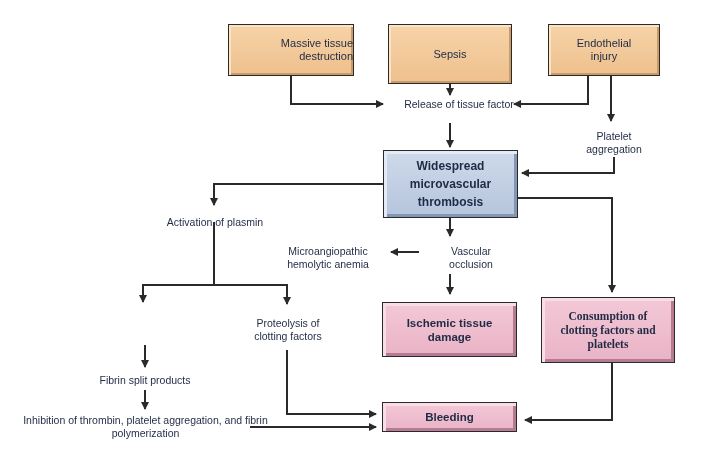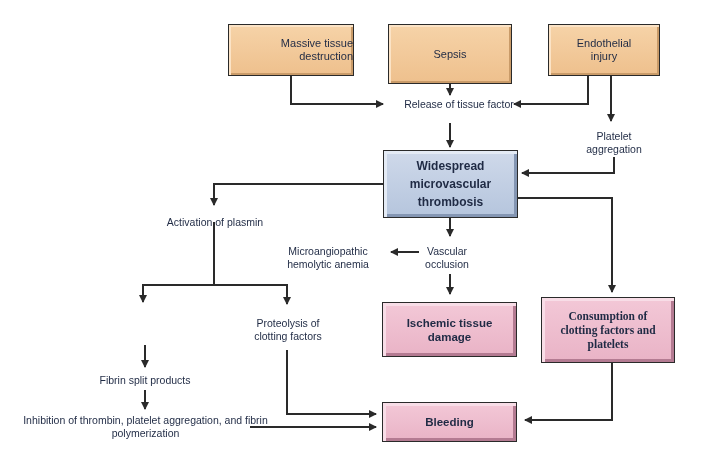--- a/index.html
+++ b/index.html
@@ -72,29 +72,29 @@
 
   <div class="lbl" style="left:392px;top:98px;width:118px;white-space:normal;margin-left:8px;">Release of tissue factor</div>
   <div class="lbl" style="left:572px;top:130px;width:84px;white-space:normal;">Platelet aggregation</div>
 
   <div class="box blue" style="left:383px;top:150px;width:135px;height:68px;">
     <span style="display:block;width:100px;">Widespread microvascular thrombosis</span>
   </div>
 
   <div class="lbl" style="left:140px;top:216px;width:150px;">Activation of plasmin</div>
   <div class="lbl" style="left:268px;top:245px;width:120px;white-space:normal;">Microangiopathic hemolytic anemia</div>
-  <div class="lbl" style="left:416px;top:245px;width:62px;white-space:normal;">Vascular occlusion</div>
+  <div class="lbl" style="left:440px;top:245px;width:62px;white-space:normal;">Vascular occlusion</div>
 
   <div class="lbl" style="left:240px;top:317px;width:96px;white-space:normal;">Proteolysis of clotting factors</div>
   <div class="box pink" style="left:382px;top:302px;width:135px;height:55px;">
     <span style="display:block;width:110px;">Ischemic tissue damage</span>
   </div>
   <div class="box pink" style="left:541px;top:297px;width:134px;height:66px;font-family:Liberation Serif, serif;">
     <span style="display:block;width:112px;">Consumption of clotting factors and platelets</span>
   </div>
 
   <div class="lbl" style="left:70px;top:374px;width:150px;">Fibrin split products</div>
   <div class="lbl" style="left:18px;top:414px;width:255px;white-space:normal;">Inhibition of thrombin, platelet aggregation, and fibrin polymerization</div>
 
-  <div class="box pink" style="left:382px;top:402px;width:135px;height:40px;">
+  <div class="box pink" style="left:382px;top:402px;width:135px;height:30px;">
     <span>Bleeding</span>
   </div>
 </div>
 
 </body></html>

